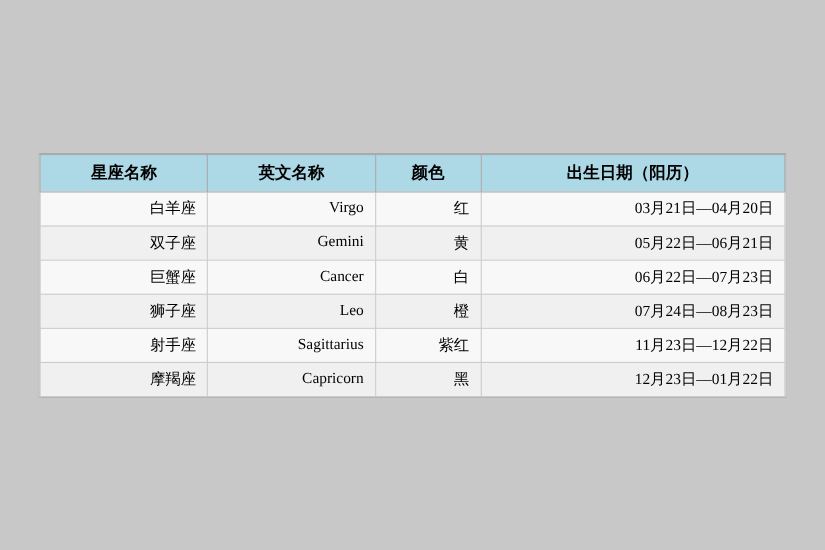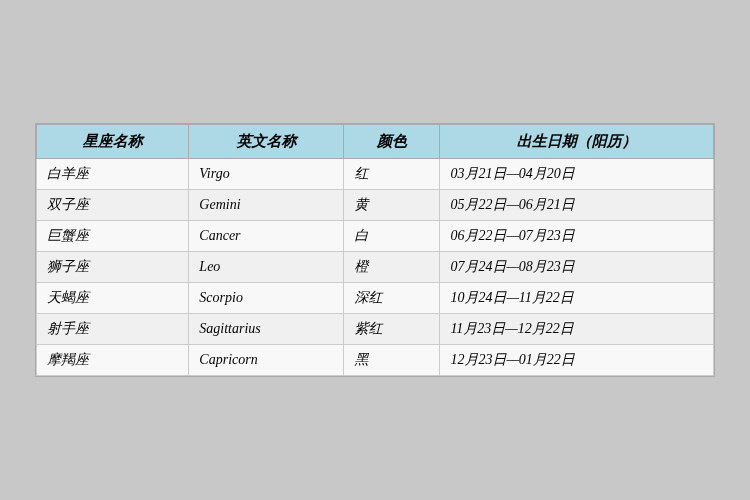--- a/index.html
+++ b/index.html
@@ -20,37 +20,36 @@
 
     .table-container {
       background-color: #f0f0f0;
       border: 1px solid #aaa;
       width: 680px;
     }
 
     table {
       width: 100%;
       border-collapse: collapse;
-      font-style: italic;
     }
 
     thead tr th {
       background-color: #add8e6;
       border: 1px solid #aaa;
       padding: 7px 10px;
       text-align: center;
       font-size: 15px;
       font-weight: bold;
       color: #000;
     }
 
     tbody tr td {
       border: 1px solid #ccc;
       padding: 6px 10px;
-      text-align: left;
+      text-align: right;
       font-size: 14px;
       color: #000;
       background-color: #f8f8f8;
     }
 
     tbody tr:nth-child(even) td {
       background-color: #f0f0f0;
     }
 
     tbody tr td:first-child {
@@ -89,26 +88,20 @@
           <td>白</td>
           <td>06月22日—07月23日</td>
         </tr>
         <tr>
           <td>狮子座</td>
           <td>Leo</td>
           <td>橙</td>
           <td>07月24日—08月23日</td>
         </tr>
         <tr>
-          <td>天蝎座</td>
-          <td>Scorpio</td>
-          <td>深红</td>
-          <td>10月24日—11月22日</td>
-        </tr>
-        <tr>
           <td>射手座</td>
           <td>Sagittarius</td>
           <td>紫红</td>
           <td>11月23日—12月22日</td>
         </tr>
         <tr>
           <td>摩羯座</td>
           <td>Capricorn</td>
           <td>黑</td>
           <td>12月23日—01月22日</td>

